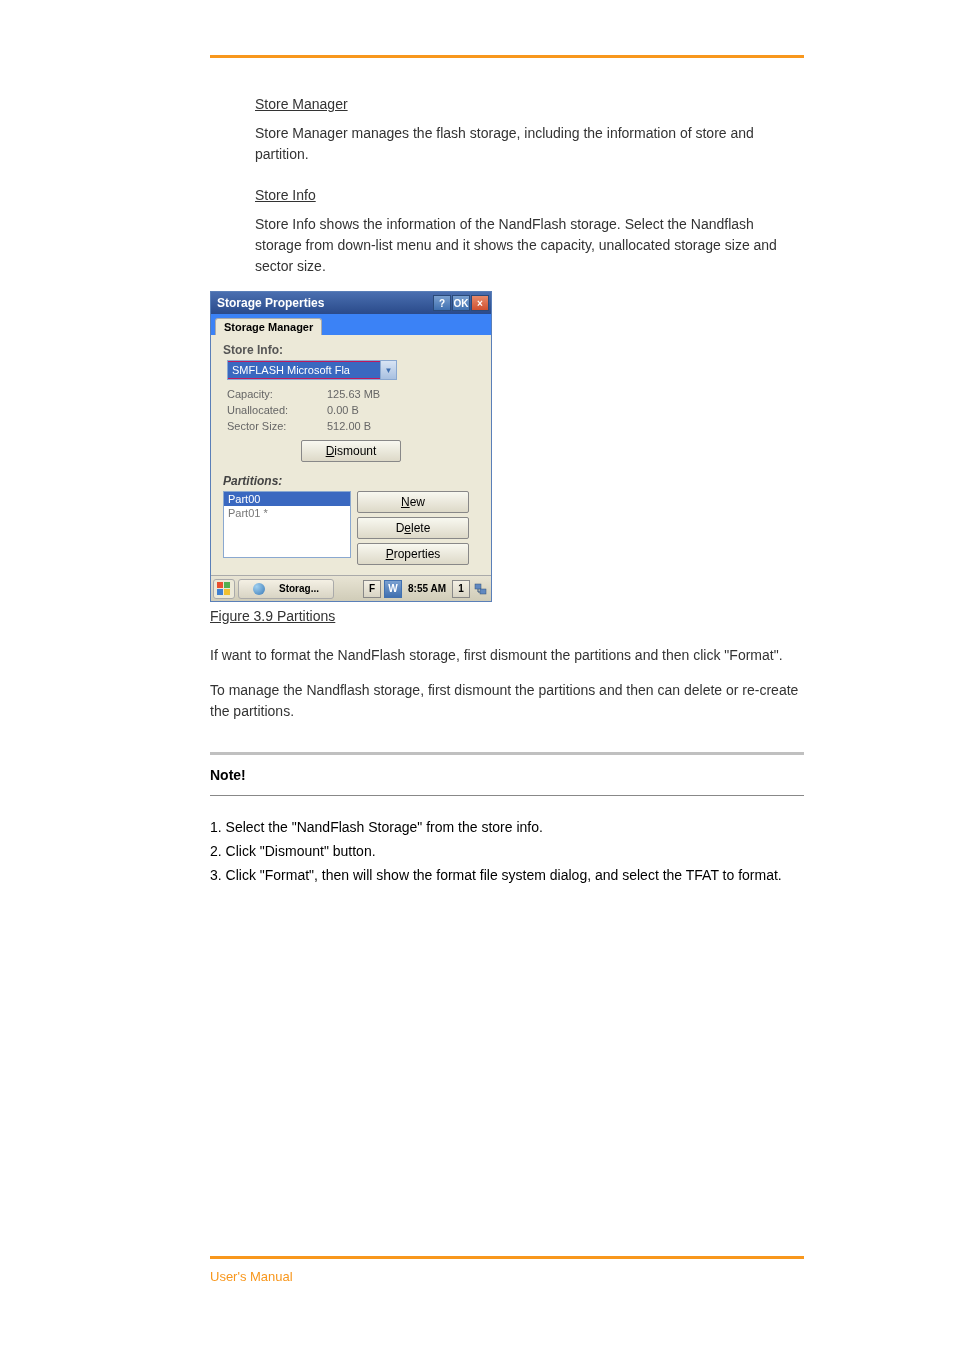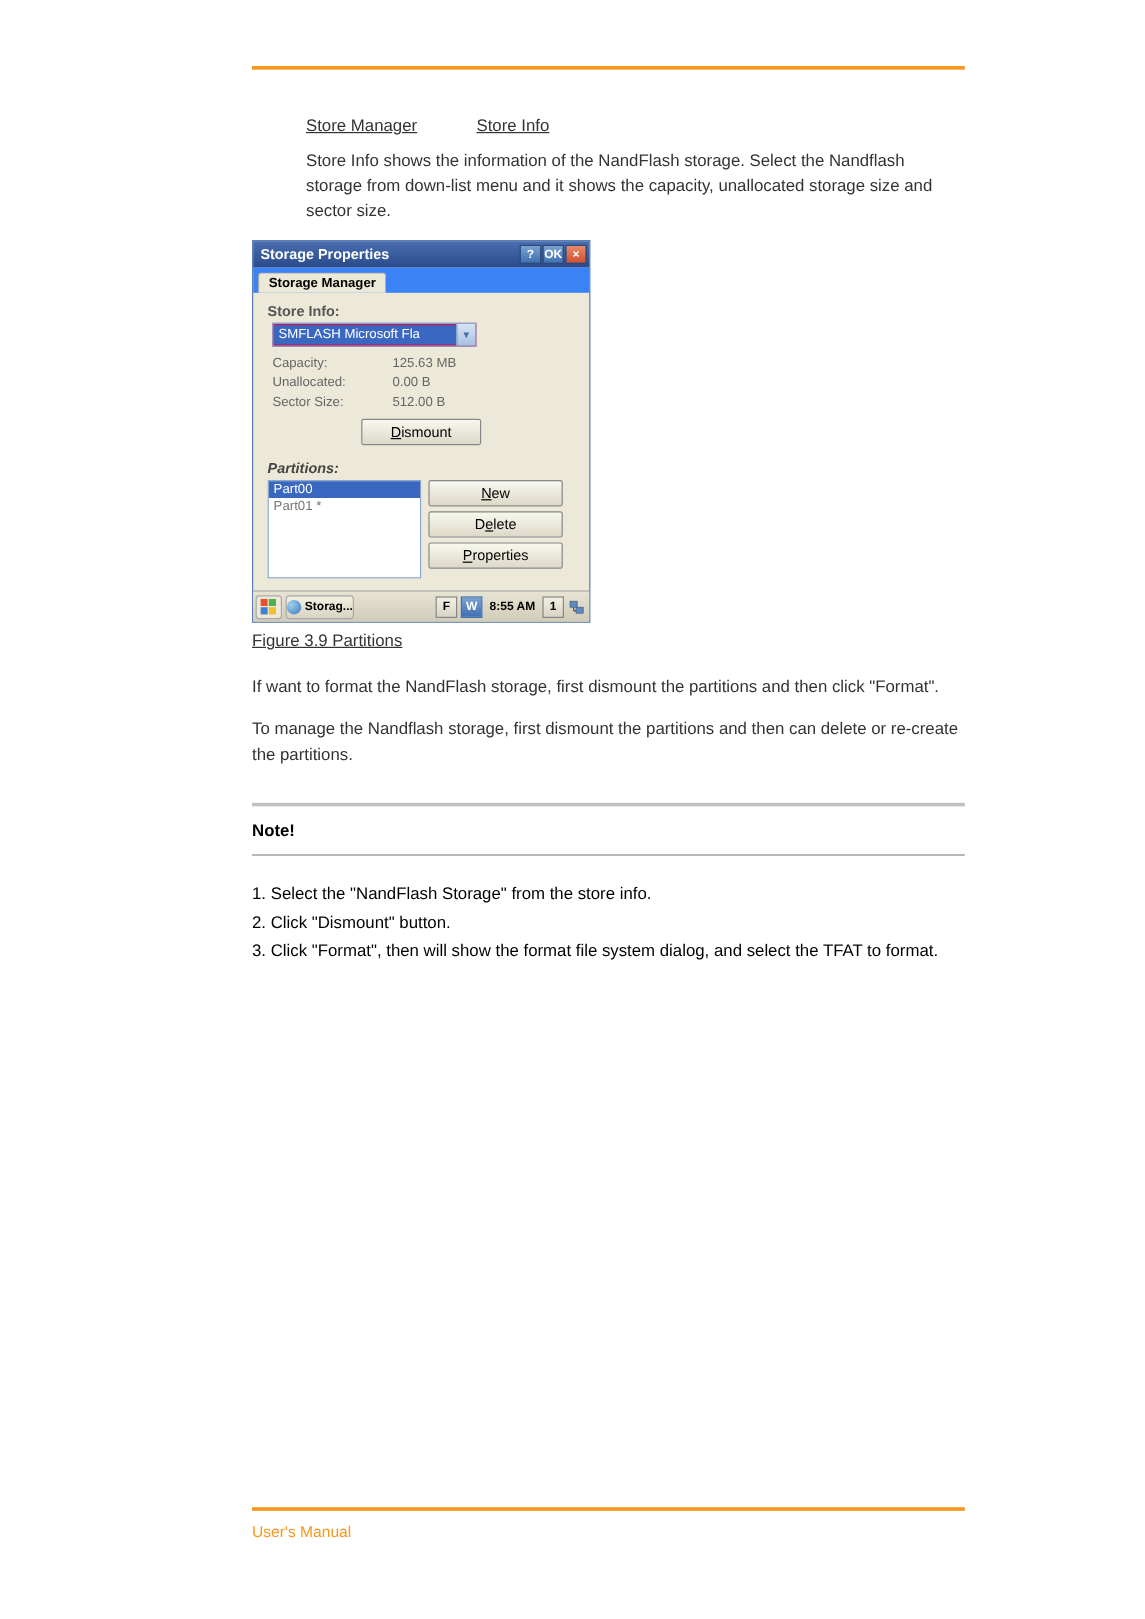--- a/index.html
+++ b/index.html
@@ -207,21 +207,21 @@
       margin-bottom: 3px;
       font-style: italic;
     }
     .ce-part-row {
       display: flex;
       gap: 6px;
       align-items: flex-start;
     }
     .ce-listbox {
       width: 128px;
-      height: 82px;
+      height: 67px;
       border: 1px solid #8aa8d0;
       background: #fff;
       font-size: 11px;
     }
     .ce-list-item {
       padding: 1px 4px;
       color: #777;
     }
     .ce-list-item.sel {
       background: #3a68c0;
@@ -254,24 +254,24 @@
       display: flex;
       align-items: center;
       justify-content: center;
     }
     .ce-start svg { width: 14px; height: 14px; }
     .ce-task-btn {
       height: 20px;
       border: 1px solid #aaa;
       background: linear-gradient(#f4f0e4, #d8d4c4);
       border-radius: 3px;
-      padding: 0 0;
-      display: flex;
-      align-items: center;
-      gap: 3px;
+      padding: 0 14px;
+      display: flex;
+      align-items: center;
+      gap: 14px;
       font-size: 10px;
       font-weight: bold;
       cursor: pointer;
     }
     .ce-globe {
       width: 12px;
       height: 12px;
       border-radius: 50%;
       background: radial-gradient(circle at 30% 30%, #a0d0f0, #3a7ab8);
     }
@@ -301,20 +301,21 @@
     }
     .mnemonic { text-decoration: underline; }
   </style>
 </head>
 <body>
 
 <div class="page-container">
   <div class="orange-rule-top"></div>
 
   <div class="body-text indent underline">Store Manager</div>
+  <div class="body-text indent">Store Manager manages the flash storage, including the information of store and partition.</div>
 
   <div class="body-text indent underline">Store Info</div>
   <div class="body-text indent">Store Info shows the information of the NandFlash storage. Select the Nandflash storage from down-list menu and it shows the capacity, unallocated storage size and sector size.</div>
 
   <div class="screenshot-wrap">
     <div class="ce-window">
       <div class="ce-titlebar">
         <span class="ce-title-text">Storage Properties</span>
         <div class="ce-title-btns">
           <div class="ce-tbtn">?</div>

